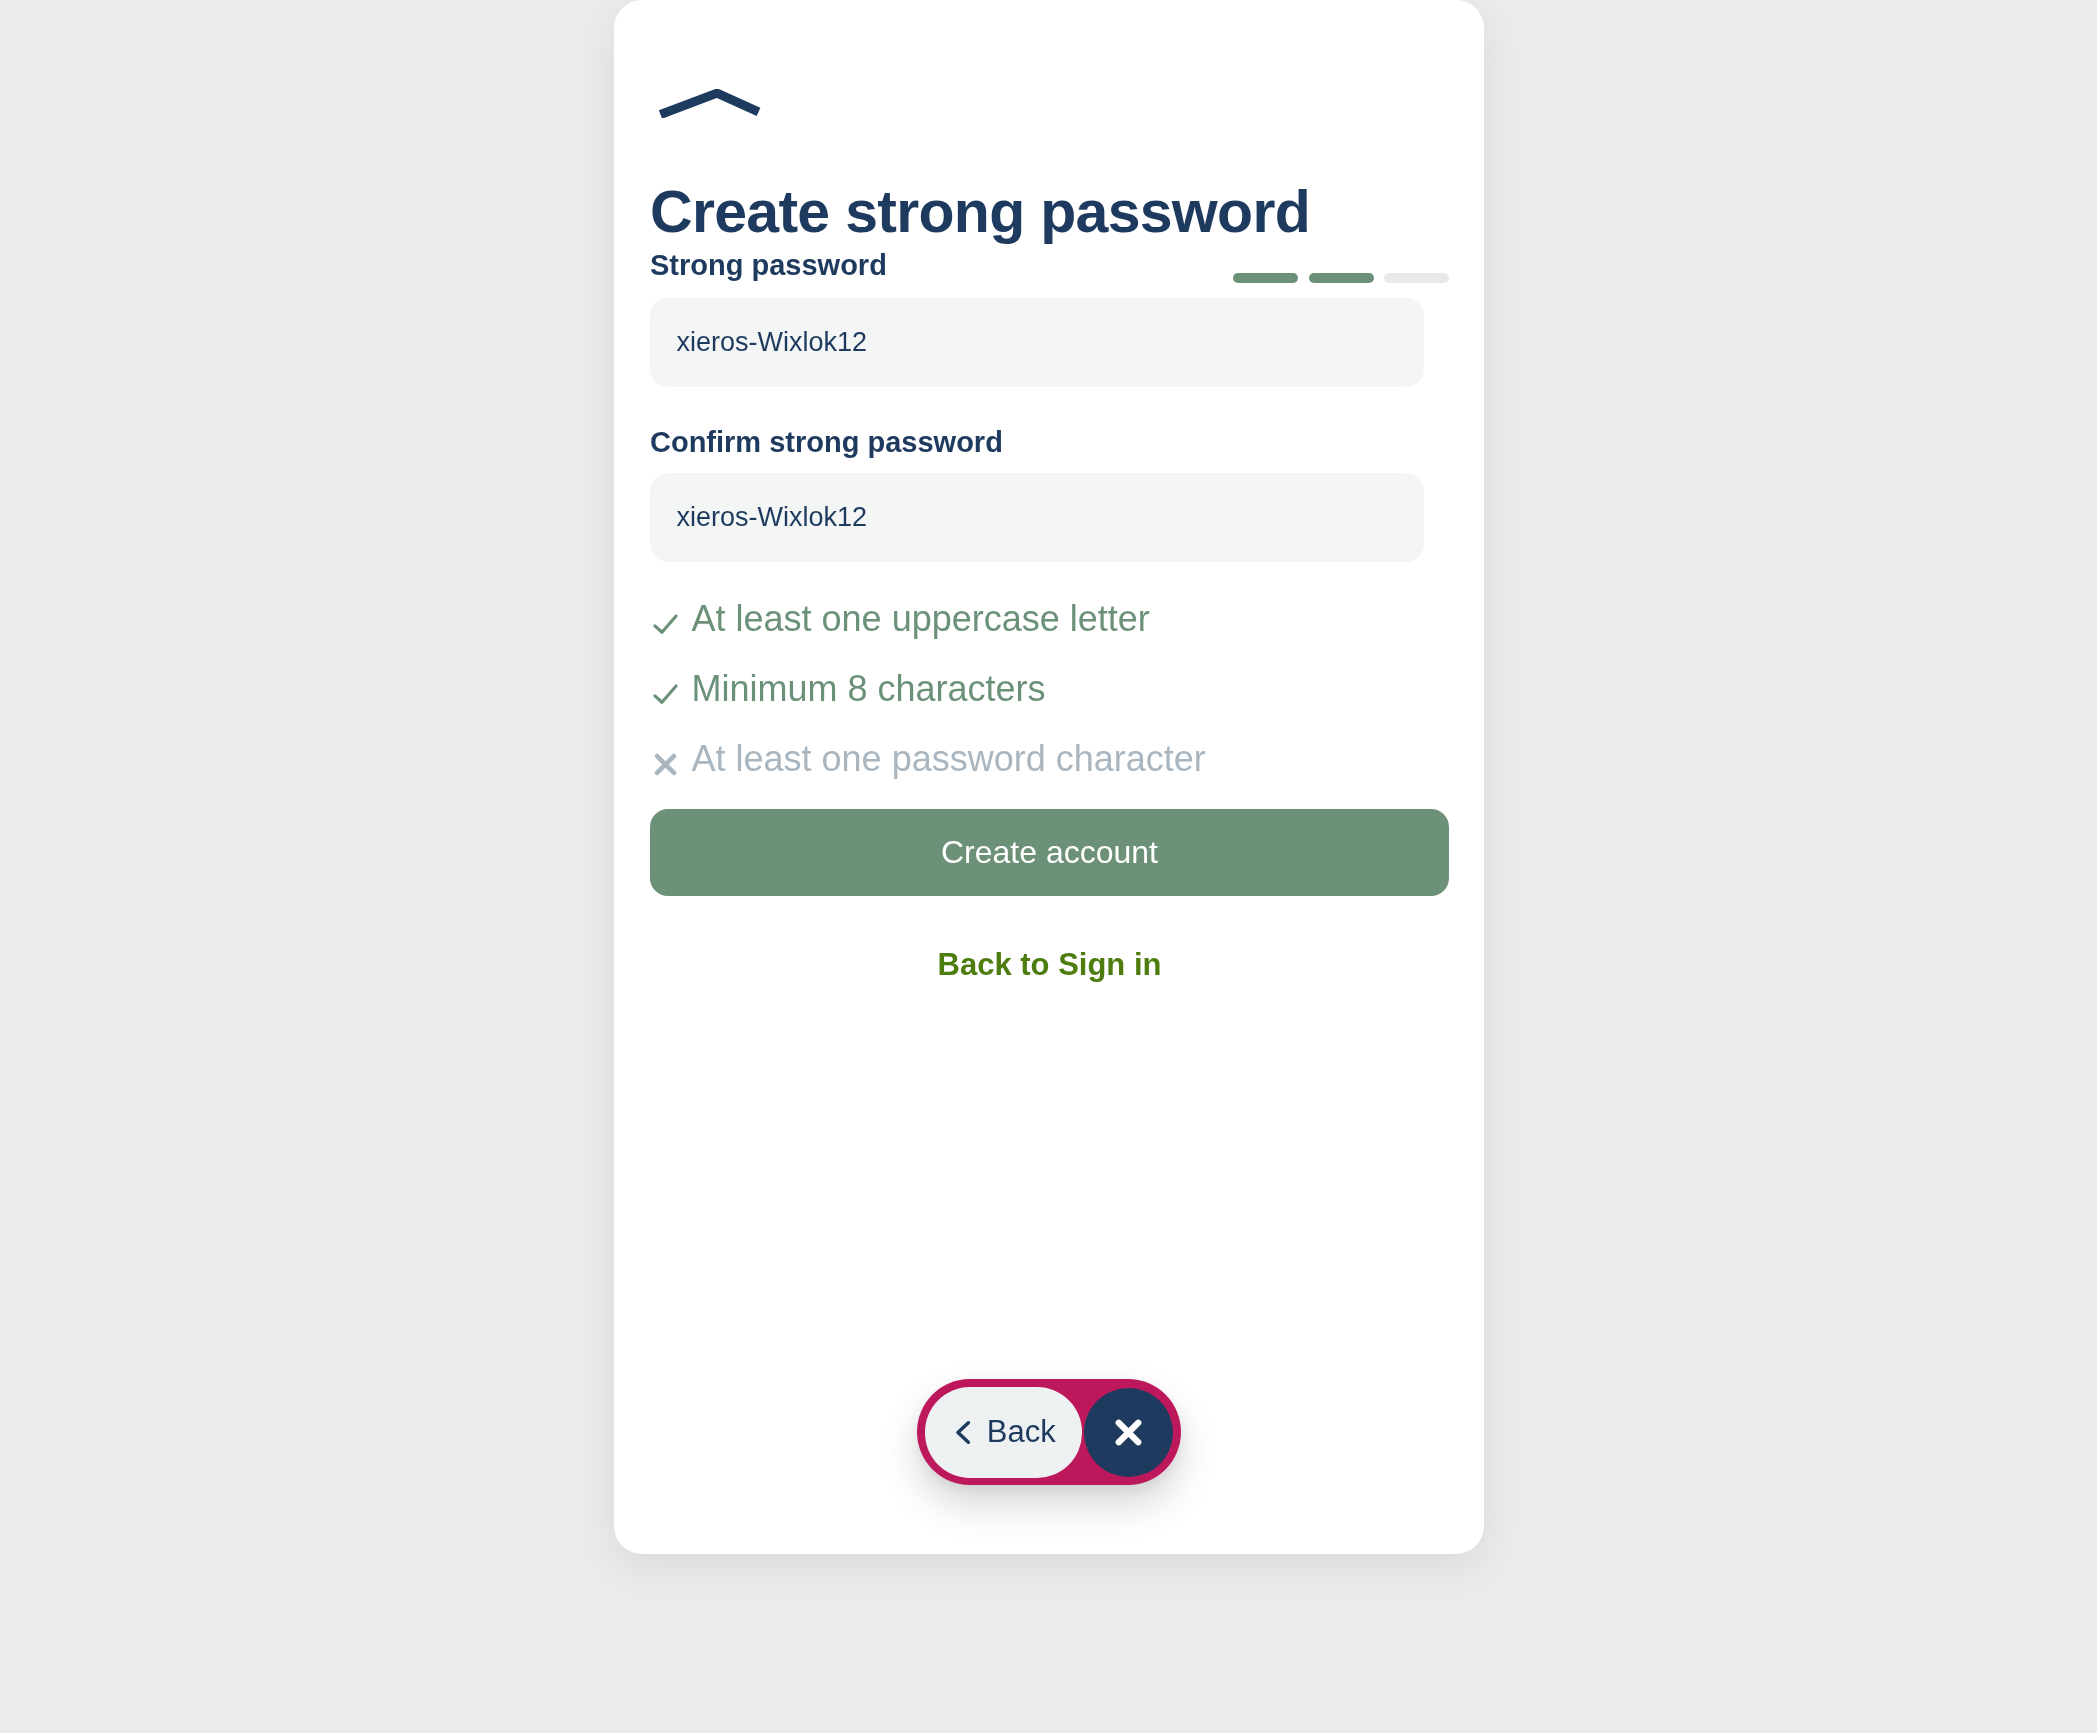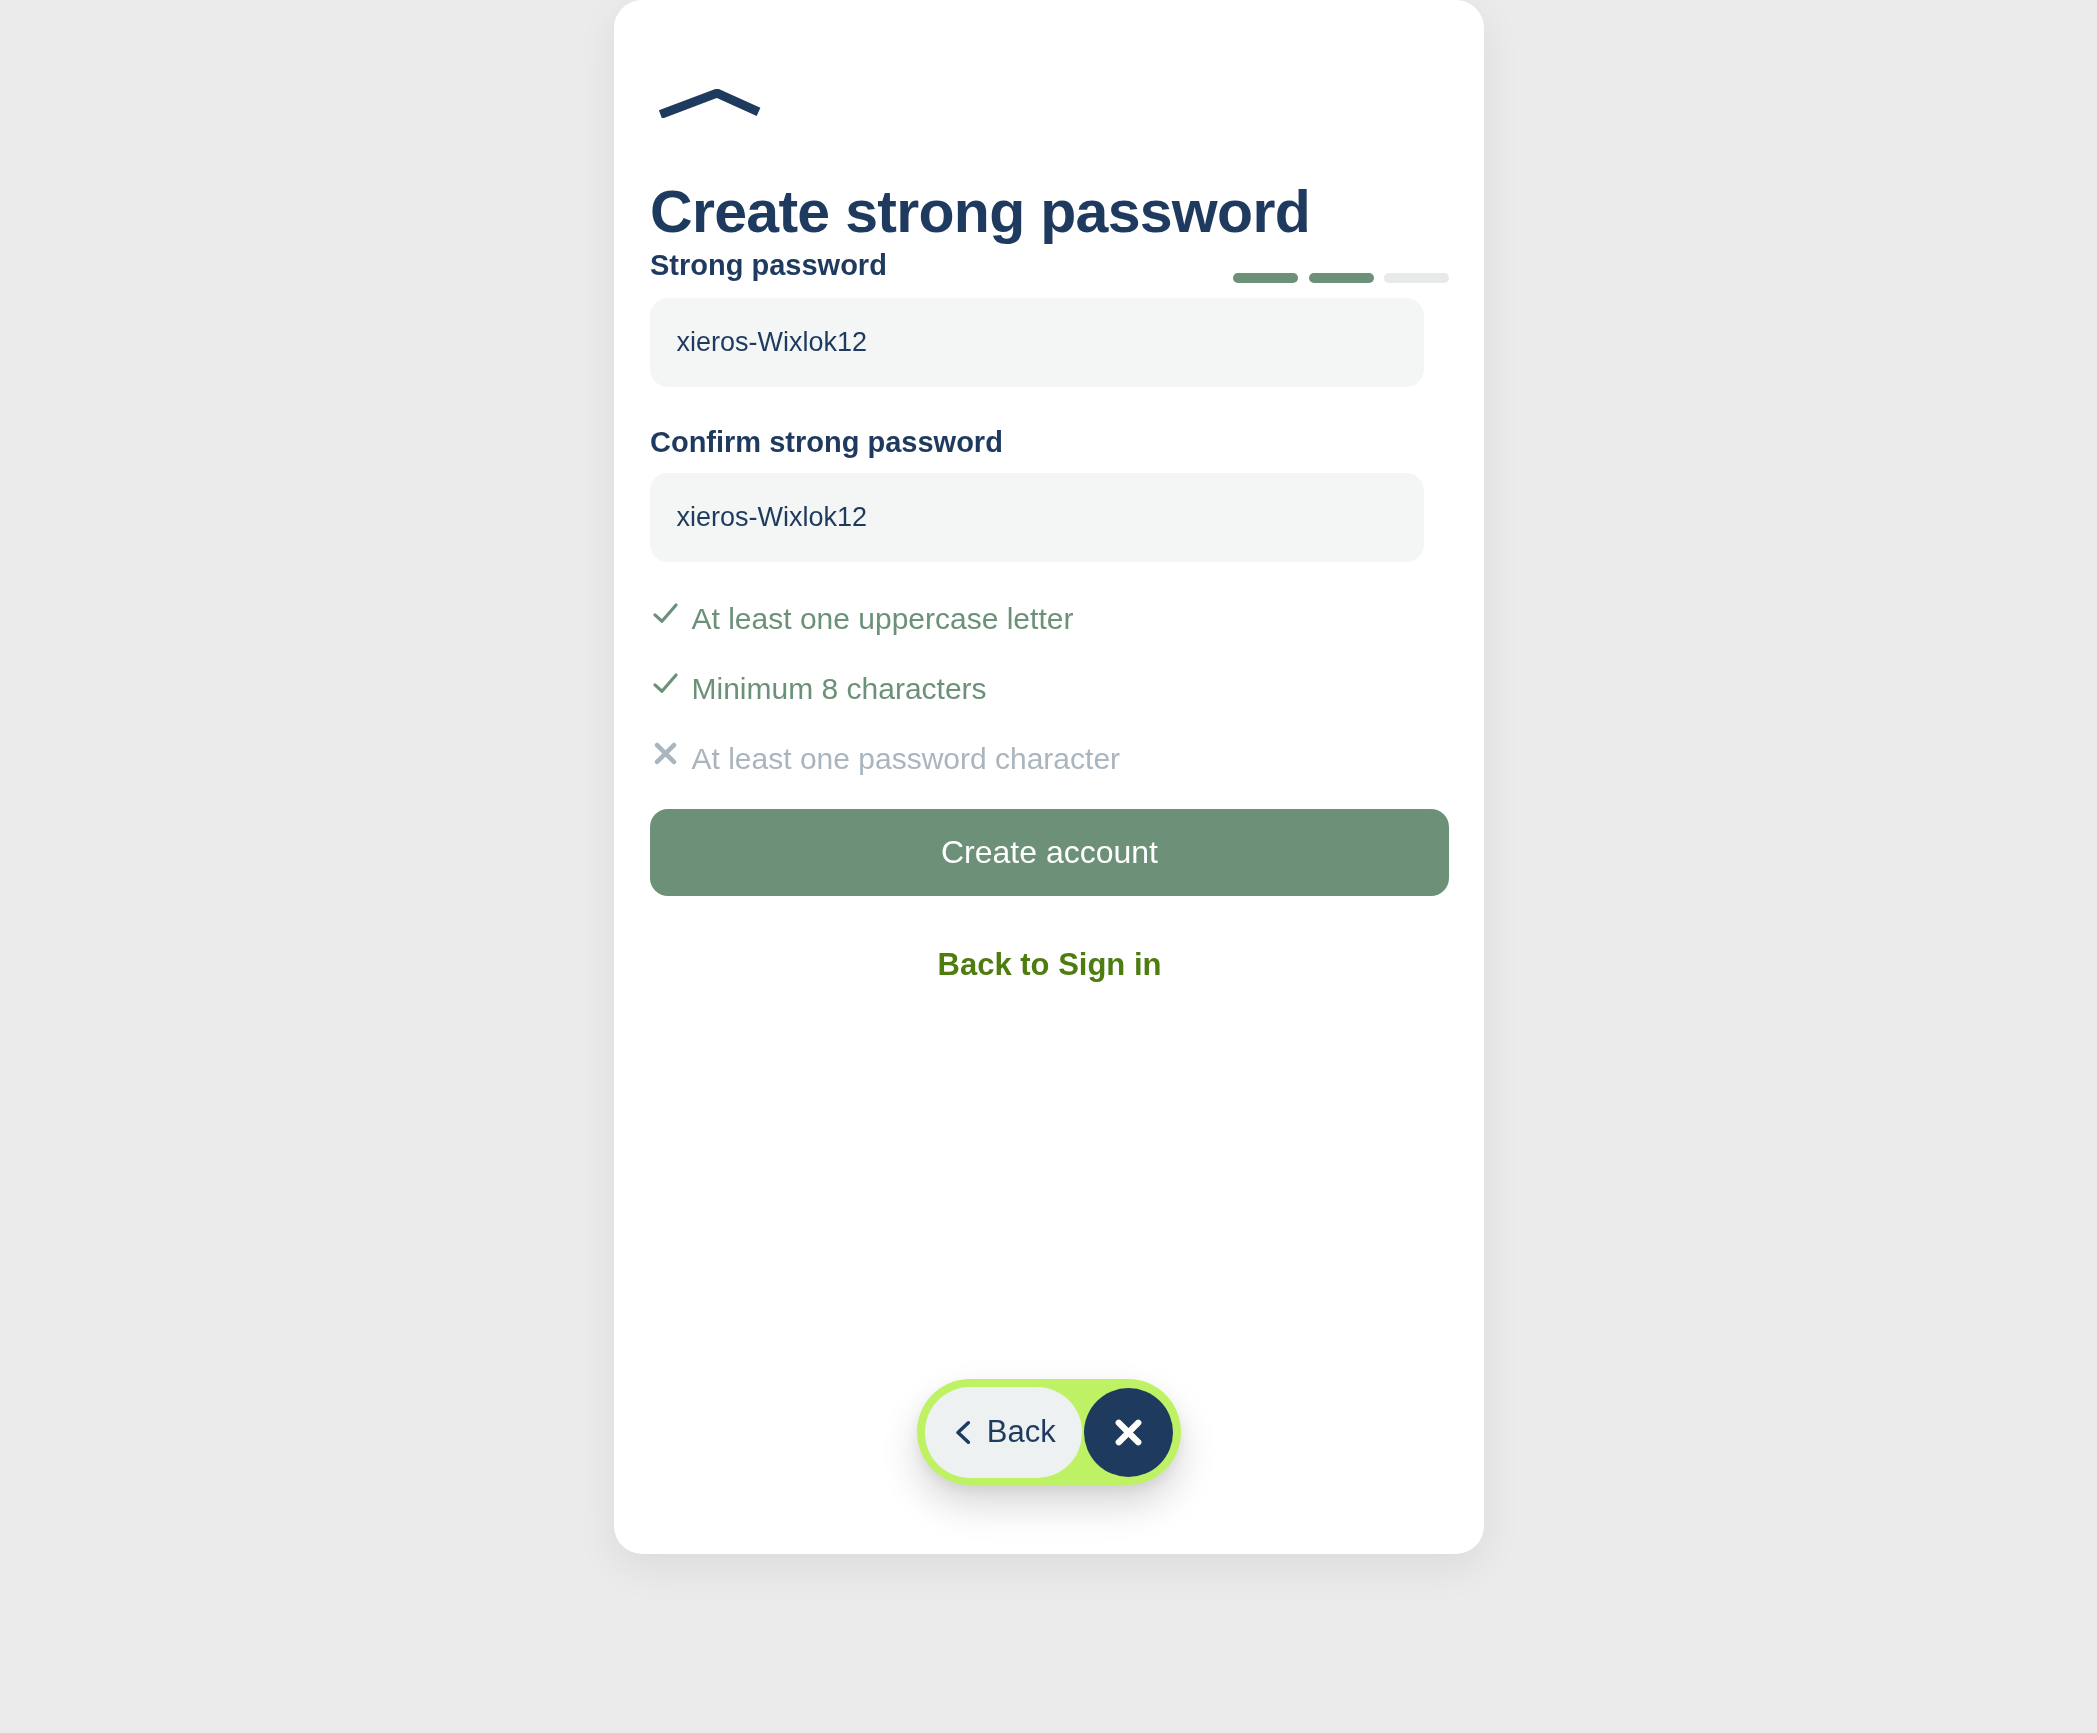--- a/index.html
+++ b/index.html
@@ -89,23 +89,23 @@
     font-size: 27px;
     color: #1e3a5e;
   }
 
   .label-confirm { margin-top: 37px; }
   .input-confirm { margin-top: 13.3px; }
 
   .checklist { margin-top: 36px; }
   .check-item {
     display: flex;
-    align-items: flex-start;
+    align-items: flex-end;
     gap: 10.5px;
-    font-size: 30px;
+    font-size: 36px;
     line-height: 42px;
     color: #6b9179;
   }
   .check-item + .check-item { margin-top: 28px; }
   .check-item.unmet { color: #a9b6bf; }
   .check-item svg { flex: 0 0 auto; }
 
   .create-btn {
     display: block;
     margin-top: 29px;
@@ -130,21 +130,21 @@
     cursor: pointer;
   }
 
   .nav-pill {
     position: absolute;
     left: 50%;
     transform: translateX(-50%);
     top: 1379px;
     width: 264px;
     height: 106px;
-    background: #bef264;
+    background: #be185d;
     border-radius: 53px;
     box-shadow: 0 19.6px 38px rgba(0,0,0,0.16), 0 4.2px 11.2px rgba(0,0,0,0.06);
     display: flex;
     align-items: center;
     justify-content: space-between;
     padding: 0 7.7px;
     box-sizing: border-box;
   }
 
   .back-pill {

